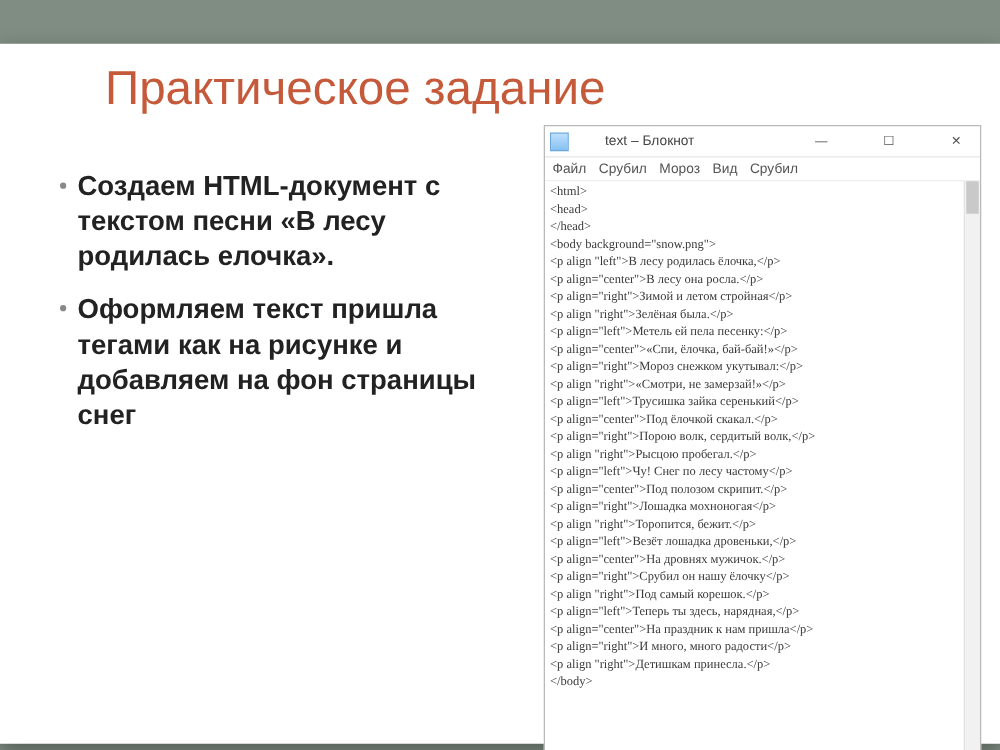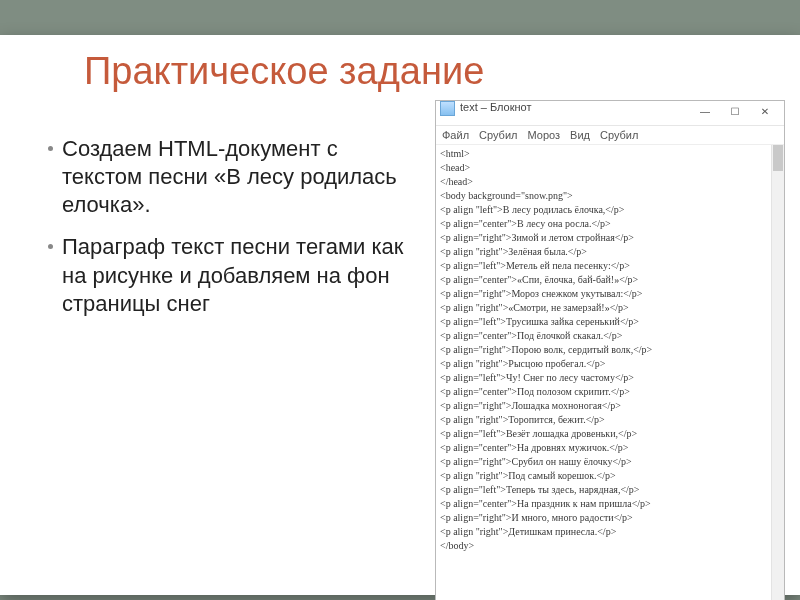--- a/index.html
+++ b/index.html
@@ -29,20 +29,21 @@
     left:48px;top:100px;
     width:370px;
     font-size:22px;
     color:#222;
     line-height:1.28;
   }
   .b{
     position:relative;
     padding-left:14px;
     margin-bottom:14px;
+    font-weight:bold;
   }
   .b::before{
     content:"";
     position:absolute;
     left:0;top:11px;
     width:5px;height:5px;
     border-radius:50%;
     background:#888;
   }
 
@@ -51,24 +52,26 @@
     position:absolute;
     left:435px;top:65px;
     width:348px;height:500px;
     background:#fff;
     border:1px solid #b9b9b9;
     font-family:"Segoe UI",Arial,sans-serif;
   }
   .np-titlebar{
     height:24px;
     display:flex;
+    align-items:center;
     padding:0 4px;
     font-size:11px;
     color:#444;
     border-bottom:1px solid #e6e6e6;
+    gap:24px;
   }
   .np-icon{
     width:13px;height:13px;
     margin-right:5px;
     display:inline-block;
     background:linear-gradient(#bfe0ff,#86c0f0);
     border:1px solid #6aa6d8;
   }
   .np-tb-spacer{flex:1}
   .np-btn{
@@ -114,21 +117,21 @@
   .cl{display:block}
 </style>
 </head>
 <body>
 
 <div class="slide">
   <div class="title">Практическое задание</div>
 
   <div class="bullets">
     <div class="b">Создаем HTML-документ с текстом песни «В лесу родилась елочка».</div>
-    <div class="b">Параграф текст песни тегами как на рисунке и добавляем на фон страницы снег</div>
+    <div class="b">Оформляем текст пришла тегами как на рисунке и добавляем на фон страницы снег</div>
   </div>
 
   <div class="np">
     <div class="np-titlebar">
       <span class="np-icon"></span>
       <span>text – Блокнот</span>
       <span class="np-tb-spacer"></span>
       <span class="np-btn">—</span>
       <span class="np-btn">☐</span>
       <span class="np-btn">✕</span>

